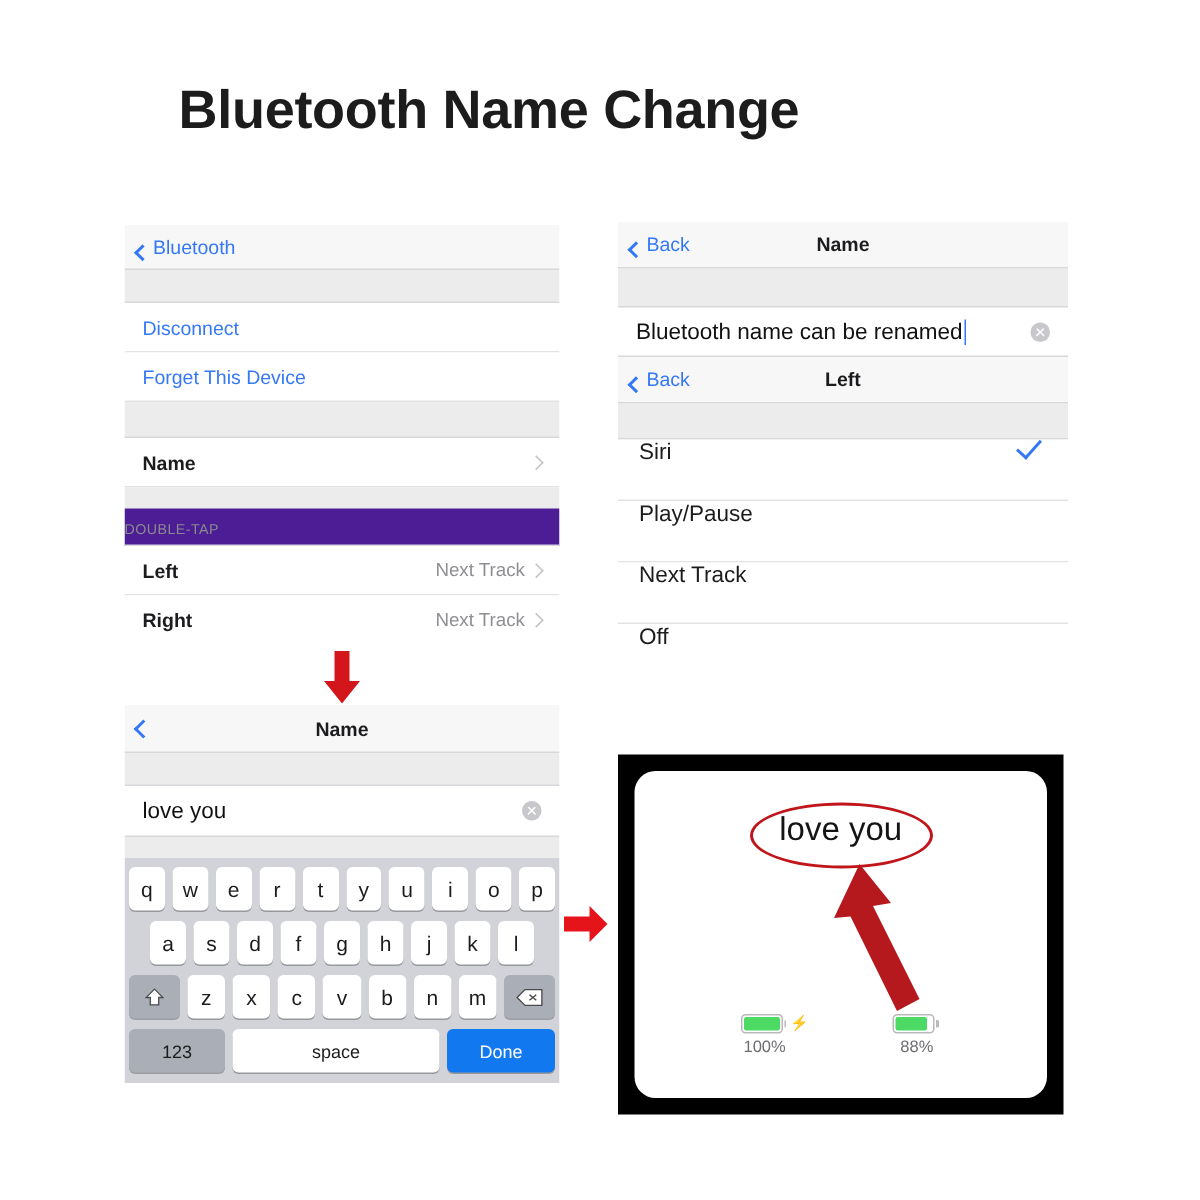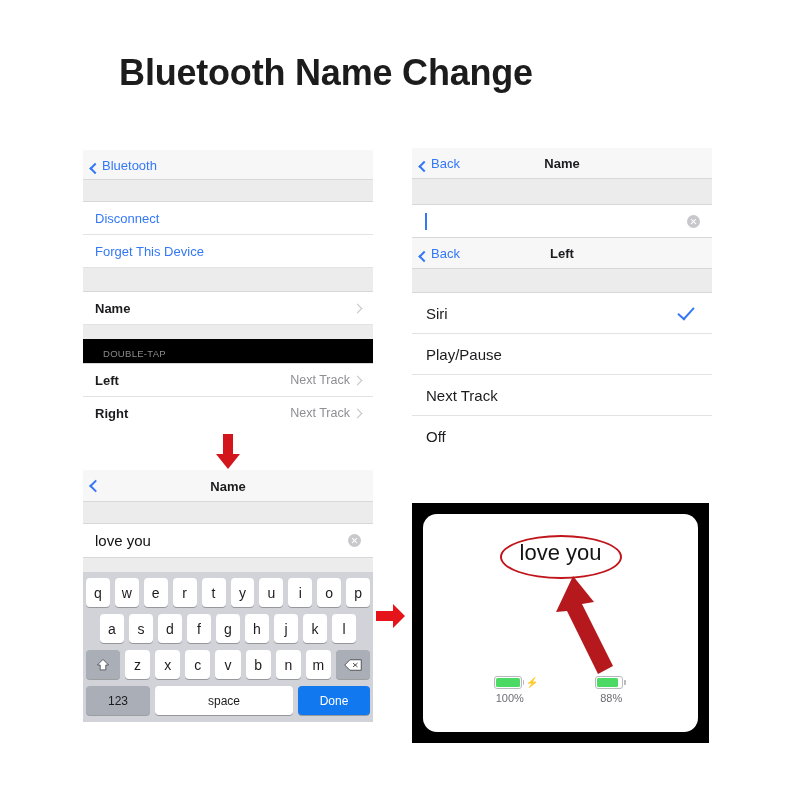--- a/index.html
+++ b/index.html
@@ -86,25 +86,25 @@
   }
   .chev-right {
     display: inline-block;
     width: 7px; height: 7px;
     border-right: 1.6px solid #c3c3c7;
     border-top: 1.6px solid #c3c3c7;
     transform: rotate(45deg);
     flex: 0 0 auto;
   }
   .section-head {
-    background: #000000;
+    background: #4c1d95;
     color: #8a8a8e;
     font-size: 9.5px;
     letter-spacing: 0.3px;
-    padding: 9px 12px 4px 20px;
+    padding: 9px 12px 4px 0;
     border-bottom: 1px solid #d8d8dc;
   }
 
   
   .field-row {
     position: relative;
     display: flex; align-items: center;
     height: 34px;
     background: #ffffff;
     padding: 0 12px;
@@ -189,21 +189,21 @@
   .del-ico { width: 18px; height: 14px; }
 
   
   #panel-c { left: 412px; top: 148px; width: 300px; height: 356px; }
   #panel-c .navbar { height: 31px; }
   #panel-c .big-row {
     height: 41px;
     font-size: 15px;
     padding: 0 14px;
     border-bottom: 1px solid #e3e3e6;
-    display: flex; align-items: center;
+    display: flex; align-items: flex-start;
     background: #fff;
     color: #1c1c1e;
   }
   .checkmark {
     margin-left: auto;
     width: 16px; height: 9px;
     border-left: 2.6px solid #3478f6;
     border-bottom: 2.6px solid #3478f6;
     transform: rotate(-48deg);
     margin-right: 4px;
@@ -419,20 +419,21 @@
       <span class="back">
         <i class="chev-left"></i>
         <span>Back</span>
       </span>
       <span class="nav-title">Name</span>
     </div>
 
     <div class="grey-gap" style="height:25px;border-bottom:none"></div>
 
     <div class="field-row">
+      <span class="txt">Bluetooth name can be renamed</span>
       <span class="caret"></span>
       <span class="clear-btn"></span>
     </div>
 
     <div class="navbar">
       <span class="back">
         <i class="chev-left"></i>
         <span>Back</span>
       </span>
       <span class="nav-title">Left</span>

